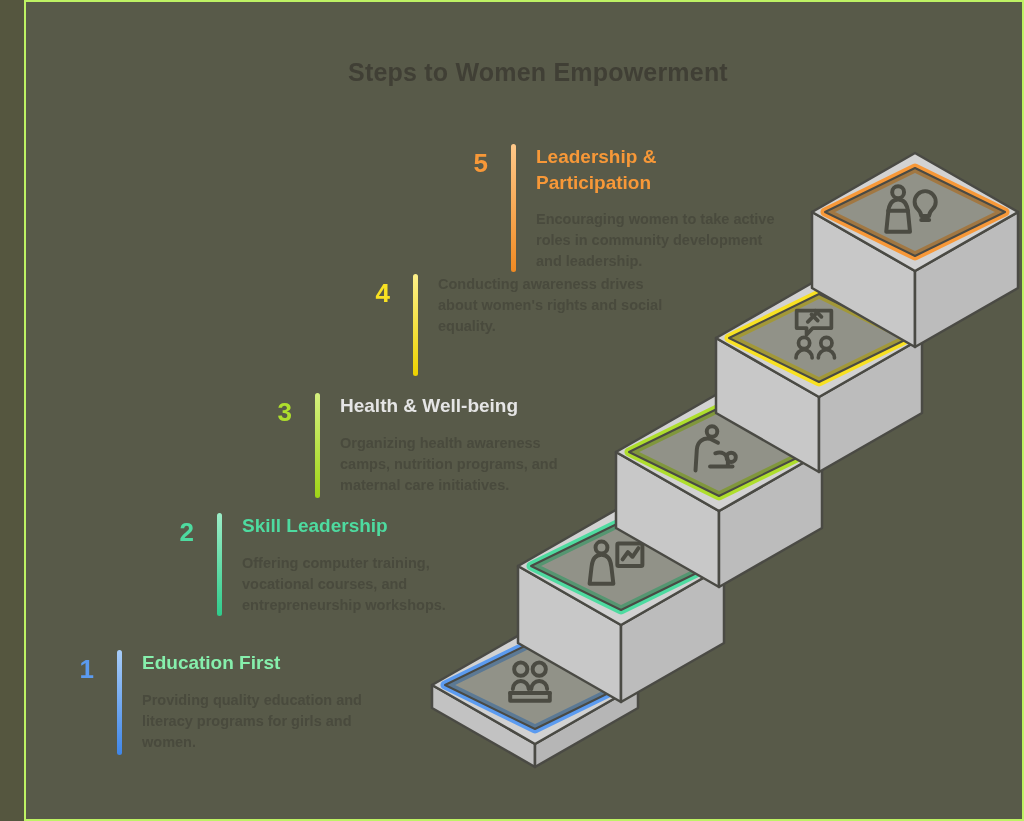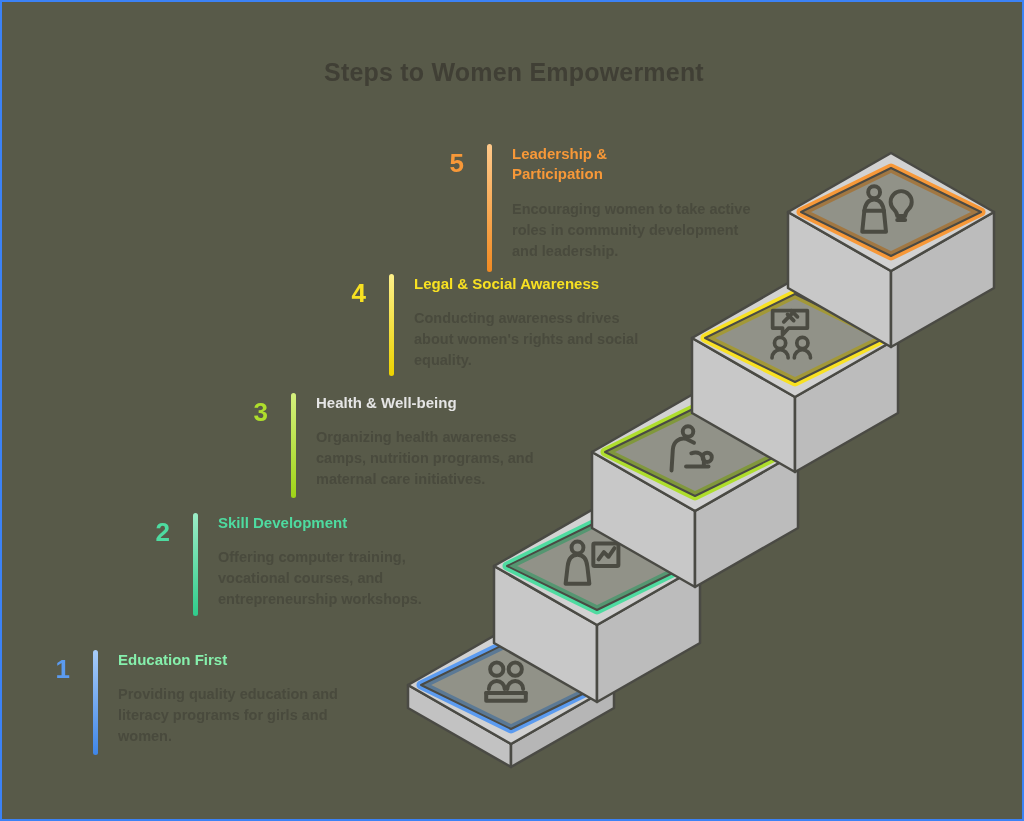--- a/index.html
+++ b/index.html
@@ -12,21 +12,22 @@
     height: 821px;
     overflow: hidden;
     font-family: "Liberation Sans", sans-serif;
     position: relative;
   }
   #canvas {
     position: absolute;
     inset: 0;
     background: #585a49;
     box-sizing: border-box;
-    border: 2px solid #3b82f6;
+    border: 2px solid #bef264;
+    margin-left: 24px;
   }
 
   
   #page-title {
     position: absolute;
     left: 0;
     top: 56px;
     width: 1024px;
     text-align: center;
     font-size: 25px;
@@ -53,21 +54,21 @@
   .step-bar {
     width: 5px;
     flex: none;
     margin-left: 23px;
     border-radius: 3px;
   }
   .step-text {
     margin-left: 20px;
   }
   .step-title {
-    font-size: 15px;
+    font-size: 19px;
     font-weight: bold;
     line-height: 1.35;
     margin: 0 0 14px 0;
     white-space: pre-line;
   }
   .step-desc {
     font-size: 14.5px;
     font-weight: bold;
     line-height: 1.45;
     color: #494a3d;
@@ -229,21 +230,20 @@
       <p class="step-desc">Encouraging women to take active
 roles in community development
 and leadership.</p>
     </div>
   </div>
 
   <div class="step-block" id="step-block-4">
     <div class="step-number" style="color:#f8e122">4</div>
     <div class="step-bar" style="background:linear-gradient(180deg,#fdf08a,#ecd200)"></div>
     <div class="step-text">
-      <p class="step-title" style="color:#f8e122">Legal &amp; Social Awareness</p>
       <p class="step-desc">Conducting awareness drives
 about women's rights and social
 equality.</p>
     </div>
   </div>
 
   <div class="step-block" id="step-block-3">
     <div class="step-number" style="color:#aede2c">3</div>
     <div class="step-bar" style="background:linear-gradient(180deg,#d5f07e,#9ed317)"></div>
     <div class="step-text">
@@ -251,21 +251,21 @@
       <p class="step-desc">Organizing health awareness
 camps, nutrition programs, and
 maternal care initiatives.</p>
     </div>
   </div>
 
   <div class="step-block" id="step-block-2">
     <div class="step-number" style="color:#4edba0">2</div>
     <div class="step-bar" style="background:linear-gradient(180deg,#9cedc7,#2fcb8b)"></div>
     <div class="step-text">
-      <p class="step-title" style="color:#4edba0">Skill Development</p>
+      <p class="step-title" style="color:#4edba0">Skill Leadership</p>
       <p class="step-desc">Offering computer training,
 vocational courses, and
 entrepreneurship workshops.</p>
     </div>
   </div>
 
   <div class="step-block" id="step-block-1">
     <div class="step-number" style="color:#5b9bf0">1</div>
     <div class="step-bar" style="background:linear-gradient(180deg,#a8cdf9,#3f86e8)"></div>
     <div class="step-text">

